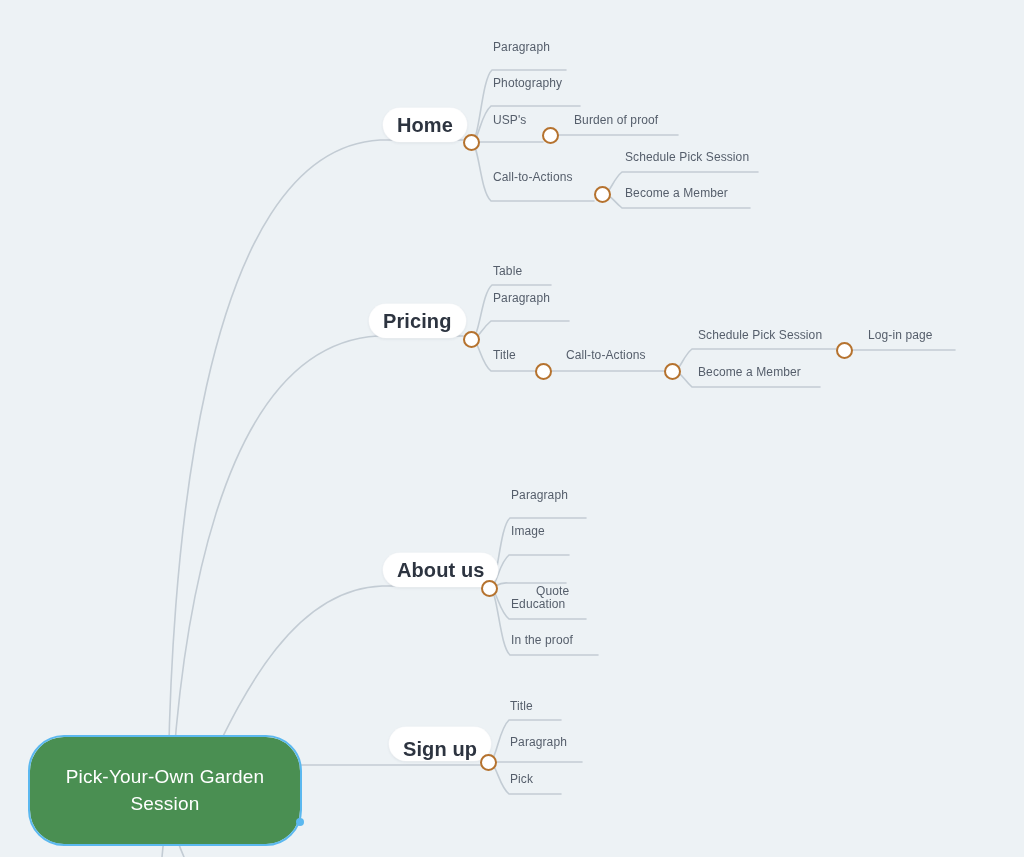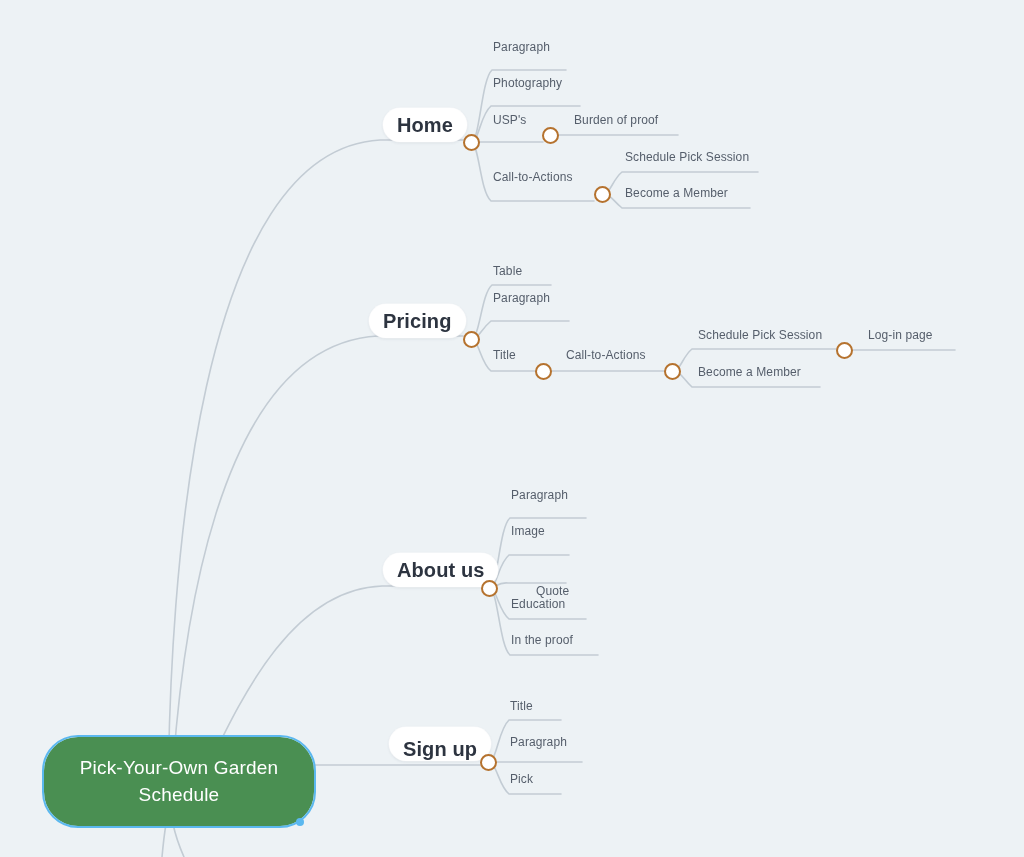--- a/index.html
+++ b/index.html
@@ -128,24 +128,24 @@
       <path d="M489 588 C 497 588, 498 610, 509 619 L 586 619"></path>
       <path d="M489 588 C 498 588, 499 645, 510 655 L 598 655"></path>
 
       <path d="M488 762 C 497 762, 498 730, 509 720 L 561 720"></path>
       <path d="M488 762 L 582 762"></path>
       <path d="M488 762 C 497 762, 498 785, 509 794 L 561 794"></path>
 
     </g>
   </svg>
 
-  <div class="root-node" style="left:44px; top:737px; width:270px; height:89px;justify-content:center;">
+  <div class="root-node" style="left:30px; top:737px; width:270px; height:107px;justify-content:center;">
     <div>
       <div>Pick-Your-Own Garden</div>
-      <div>Schedule</div>
+      <div>Session</div>
     </div>
   </div>
   <div class="root-handle" style="left:296px; top:818px;"></div>
 
   <div class="pill" style="left:383px; top:108px; height:34px;">
     <span>Home</span>
   </div>
   <div class="dot" style="left:463px; top:134px;"></div>
 
   <div class="leaf" style="left:493px; top:40px;">

